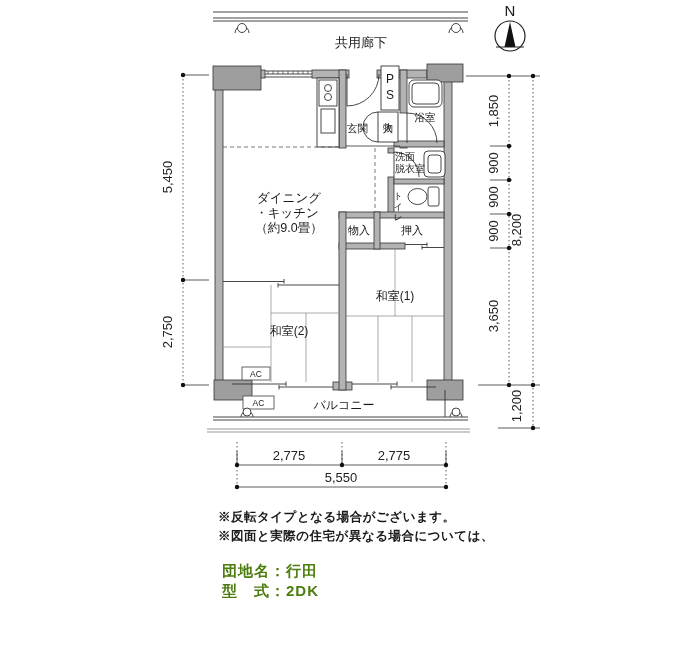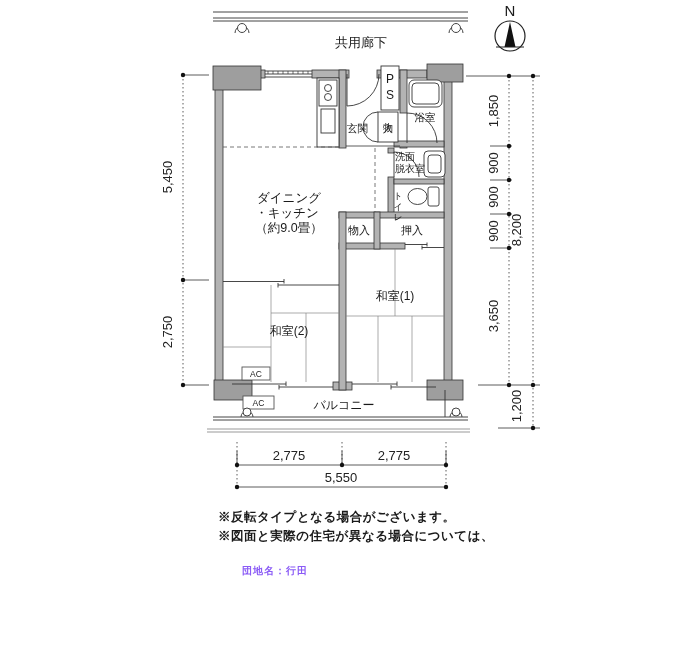--- a/index.html
+++ b/index.html
@@ -2,21 +2,21 @@
 <html><head>
 <meta charset="utf-8">
 <style>
   html,body{margin:0;padding:0;background:#ffffff;}
   body{font-family:"Liberation Sans", sans-serif;}
   .canvas{position:relative;width:700px;height:650px;background:#fff;overflow:hidden;}
   svg text{fill:#1a1a1a;font-family:"Liberation Sans", sans-serif;}
   .dim-label{font-size:13px;fill:#222;}
   .vtext{writing-mode:vertical-rl;text-orientation:upright;}
   .notes{position:absolute;left:218px;top:501px;font-size:12.5px;font-weight:600;color:#1a1a1a;line-height:19px;letter-spacing:0.5px;margin-top:7px;}
-  .info{position:absolute;left:242px;top:561px;font-size:10px;font-weight:700;color:#8b5cf6;line-height:20px;letter-spacing:1px;}
+  .info{position:absolute;left:222px;top:561px;font-size:15px;font-weight:700;color:#4d7c0f;line-height:20px;letter-spacing:1px;}
 </style>
 </head>
 <body>
 
 <div class="canvas">
 <svg width="700" height="650" viewBox="0 0 700 650">
 
   <g>
     <line x1="213" y1="12" x2="468" y2="12" stroke="#444" stroke-width="1"></line>
     <line x1="213" y1="18" x2="468" y2="18" stroke="#444" stroke-width="1"></line>
@@ -243,14 +243,15 @@
 
   
   <div class="notes">
     <div>※反転タイプとなる場合がございます。</div>
     <div>※図面と実際の住宅が異なる場合については、</div>
   </div>
 
   
   <div class="info">
     <div>団地名：行田</div>
+    <div>型　式：2DK</div>
   </div>
 </div>
 
 </body></html>

